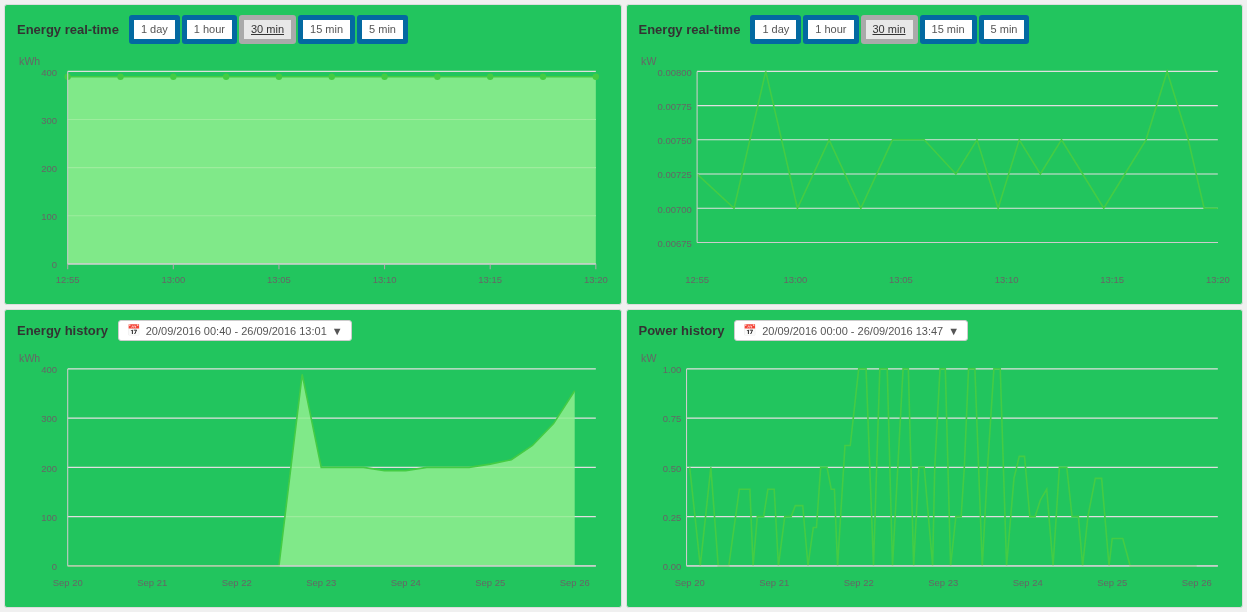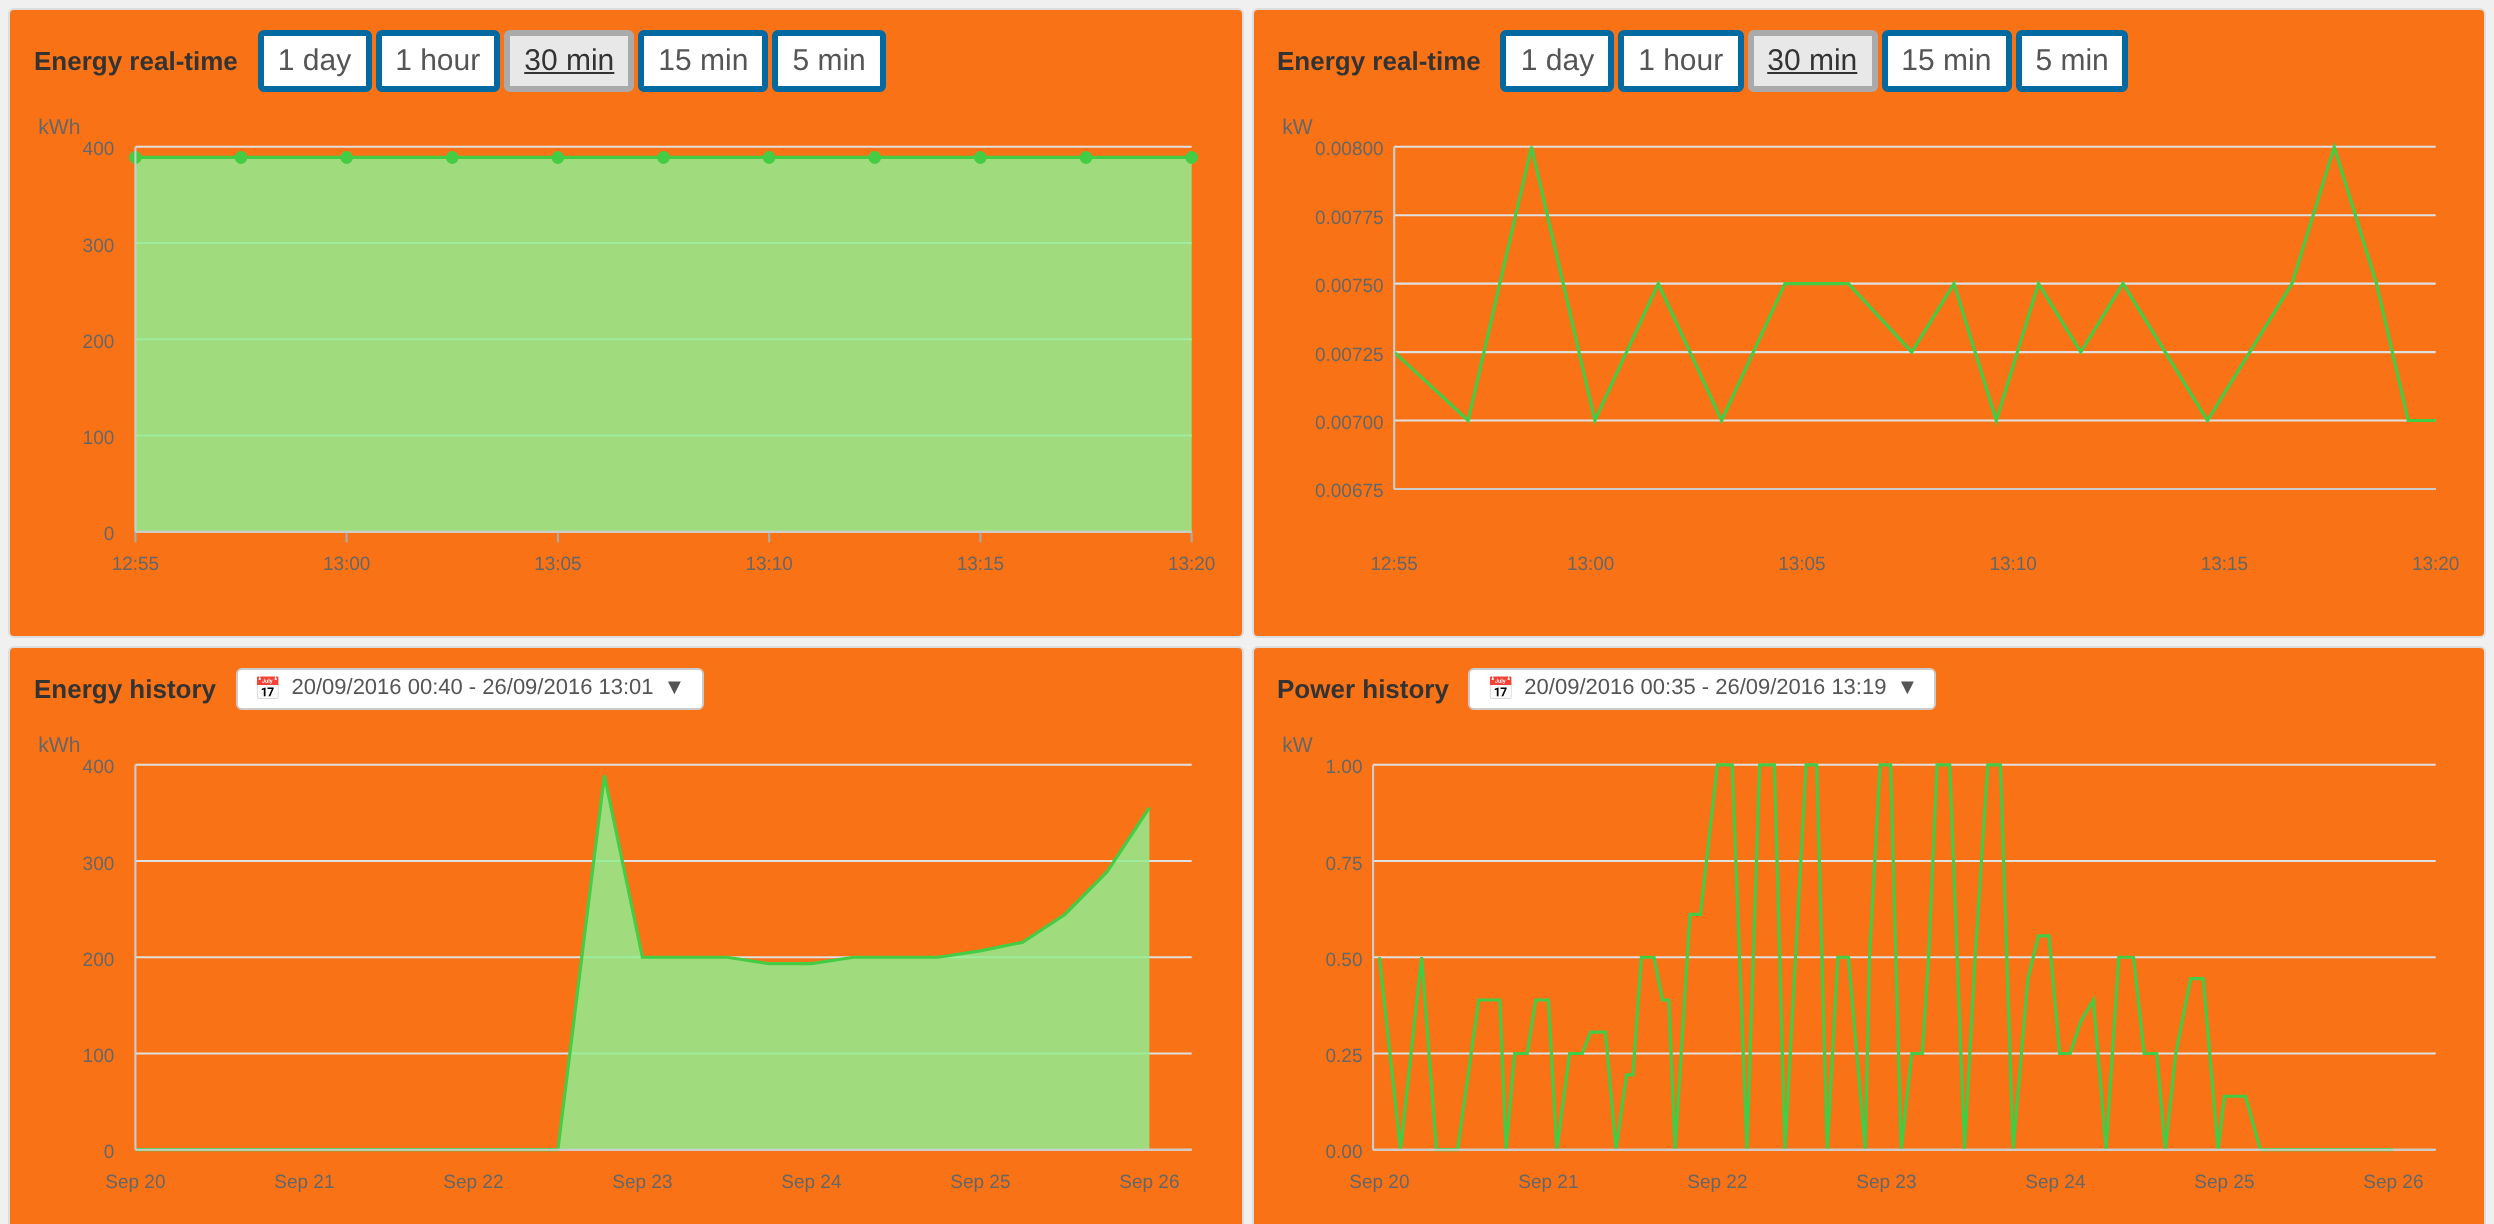--- a/index.html
+++ b/index.html
@@ -13,24 +13,24 @@
     }
     .dashboard {
       display: grid;
       grid-template-columns: 1fr 1fr;
       grid-template-rows: 1fr 1fr;
       gap: 4px;
       padding: 4px;
       height: 612px;
     }
     .panel {
-      background: #f97316;
+      background: #22c55e;
       border: 1px solid #ddd;
       border-radius: 3px;
-      padding: 10px 12px 20px 12px;
+      padding: 10px 12px 8px 12px;
       display: flex;
       flex-direction: column;
     }
     .panel-header {
       display: flex;
       align-items: center;
       gap: 10px;
       margin-bottom: 6px;
       flex-shrink: 0;
     }
@@ -38,25 +38,25 @@
       font-size: 13px;
       font-weight: bold;
       color: #333;
       white-space: nowrap;
     }
     .btn-group {
       display: flex;
       gap: 2px;
     }
     .btn-time {
-      border: 3px solid #0369a1;
+      border: 5px solid #0369a1;
       background: #fff;
       border-radius: 3px;
       padding: 2px 7px;
-      font-size: 15px;
+      font-size: 11px;
       color: #555;
       cursor: pointer;
       line-height: 1.4;
     }
     .btn-time.active {
       background: #e8e8e8;
       border-color: #aaa;
       color: #333;
       text-decoration: underline;
     }
@@ -298,21 +298,21 @@
         <line x1="48" y1="200" x2="548" y2="200" stroke="#ccc" stroke-width="1"></line>
       </svg>
     </div>
   </div>
 
   <div class="panel">
     <div class="panel-header">
       <span class="panel-title">Power history</span>
       <button class="date-range-btn">
         <span class="cal-icon">📅</span>
-        <span>20/09/2016 00:35 - 26/09/2016 13:19</span>
+        <span>20/09/2016 00:00 - 26/09/2016 13:47</span>
         <span>▼</span>
       </button>
     </div>
     <div class="chart-area">
       <svg class="chart" viewBox="0 0 560 230" preserveAspectRatio="none">
 
         <text x="2" y="14" font-size="10" fill="#666">kW</text>
 
         <line x1="45" y1="20" x2="548" y2="20" stroke="#e0e0e0" stroke-width="1"></line>
         <text x="40" y="24" font-size="9" fill="#666" text-anchor="end">1.00</text>

